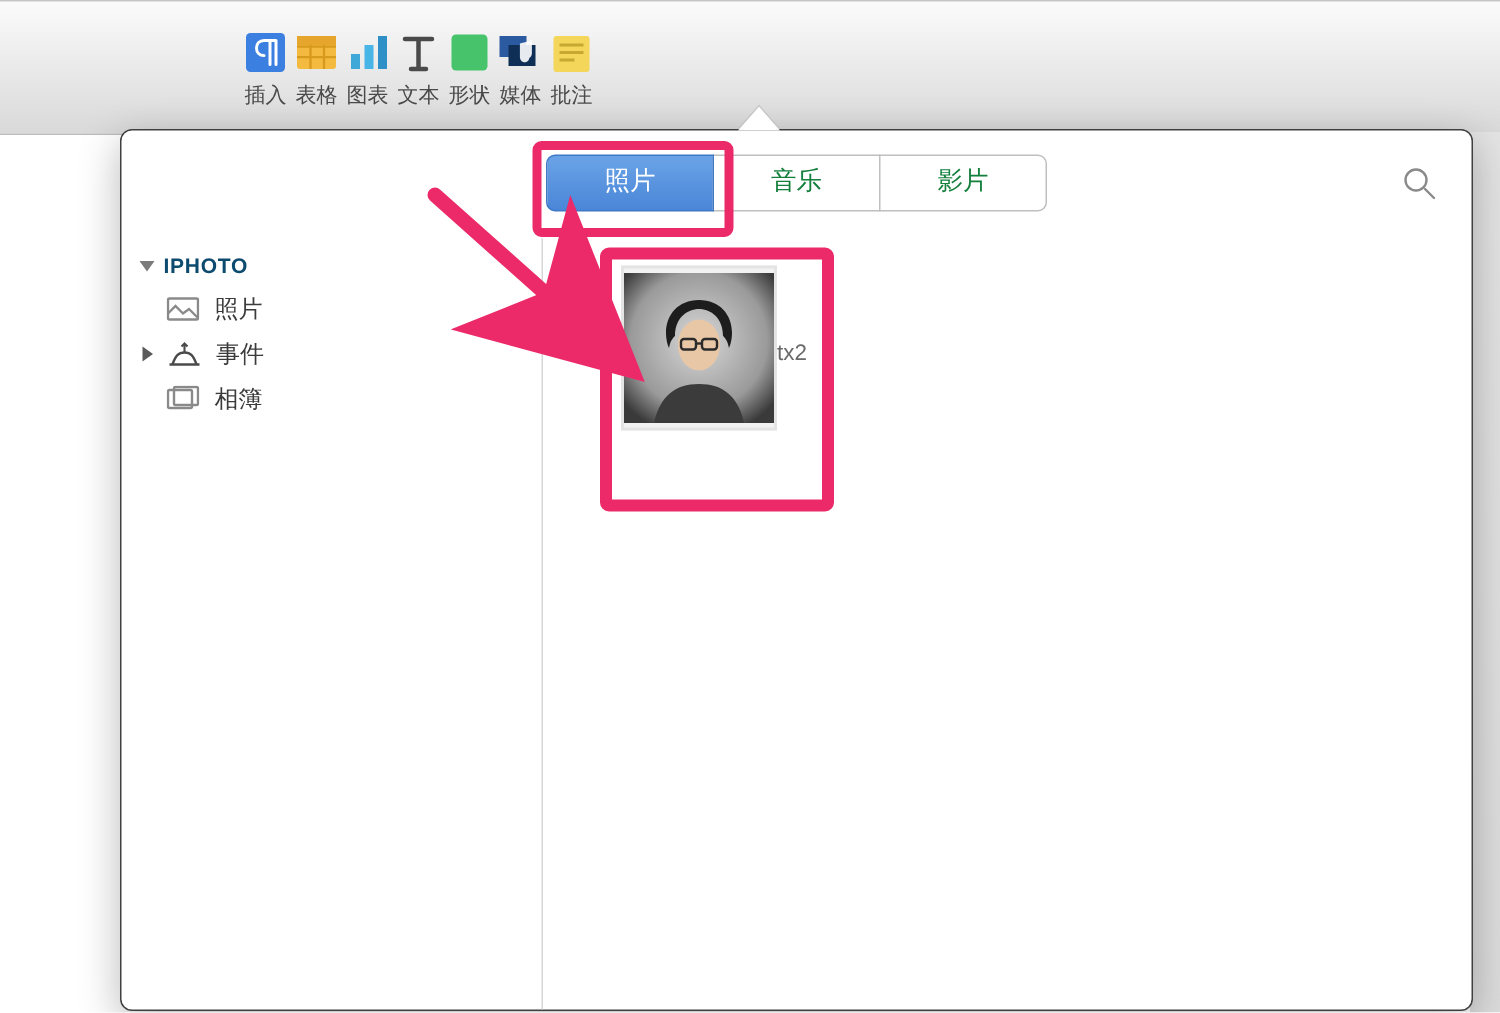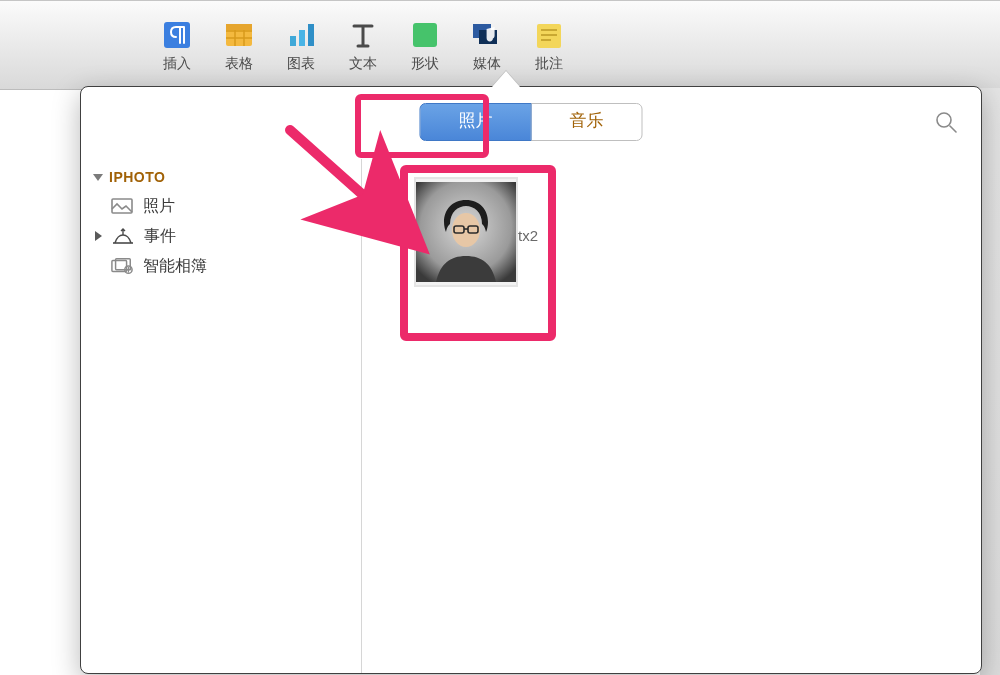--- a/index.html
+++ b/index.html
@@ -1,50 +1,50 @@
 <!DOCTYPE html>
 <html><head>
 <meta charset="utf-8">
 <style>
   html,body{margin:0;padding:0;width:1000px;height:675px;font-family:-apple-system,"Helvetica Neue","PingFang SC","Hiragino Sans GB",sans-serif;overflow:hidden;background:#fff;}
   .stage{position:relative;width:1000px;height:675px;}
   
   .toolbar-bg{position:absolute;left:0;top:0;right:0;height:88px;
     background:linear-gradient(to bottom,#fbfbfb 0%,#e8e8e8 55%,#d9d9d9 100%);
     border-bottom:1px solid #bcbcbc;border-top:1px solid #c5c5c5;}
-  .toolbar-items{position:absolute;top:18px;left:160px;display:flex;gap:28px;}
+  .toolbar-items{position:absolute;top:18px;left:160px;display:flex;}
   .tb-item{display:flex;flex-direction:column;align-items:center;gap:4px;cursor:default;}
   .tb-icon{width:34px;height:34px;display:flex;align-items:center;justify-content:center;}
   .tb-label{font-size:14px;color:#4a4a4a;line-height:1;}
   
   .right-strip{position:absolute;top:88px;right:0;width:20px;bottom:0;
     background:linear-gradient(to bottom,#e4e4e4,#dcdcdc);}
   
   .popover{position:absolute;left:80px;top:86px;width:900px;height:586px;
     background:#ffffff;border:1px solid #404040;border-radius:8px;
     box-shadow:0 8px 28px rgba(0,0,0,.28);}
   .popover-arrow{position:absolute;left:492px;top:71px;width:0;height:0;
     border-left:14px solid transparent;border-right:14px solid transparent;
     border-bottom:16px solid #fff;filter:drop-shadow(0 -1px 0 #bcbcbc);z-index:3;}
   
   .seg-wrap{position:absolute;left:50%;top:16px;transform:translateX(-50%);display:flex;}
   .seg{width:110px;height:36px;line-height:34px;text-align:center;font-size:17px;
-    background:#fff;color:#a16207;border:1px solid #bfbfbf;margin-left:-1px;cursor:default;}
+    background:#fff;color:#15803d;border:1px solid #bfbfbf;margin-left:-1px;cursor:default;}
   .seg:first-child{border-top-left-radius:6px;border-bottom-left-radius:6px;margin-left:0;}
   .seg:last-child{border-top-right-radius:6px;border-bottom-right-radius:6px;}
   .seg.active{background:linear-gradient(to bottom,#6aa3e6,#4a86d8);color:#fff;border-color:#3f78c6;position:relative;z-index:1;}
   
   .hl-seg{position:absolute;border:6px solid #ec2a6a;border-radius:6px;pointer-events:none;}
   .hl-seg.seg1{left:274px;top:7px;width:122px;height:52px;}
   
   .search-ic{position:absolute;right:22px;top:22px;width:26px;height:26px;cursor:default;}
   
   .sidebar{position:absolute;left:0;top:72px;width:280px;bottom:0;border-right:1px solid #d6d6d6;}
   .side-header{display:flex;align-items:center;gap:6px;padding:10px 12px 6px 12px;
-    font-size:14px;font-weight:700;color:#a16207;letter-spacing:.5px;}
+    font-size:14px;font-weight:700;color:#0c4a6e;letter-spacing:.5px;}
   .tri{width:0;height:0;border-left:5px solid transparent;border-right:5px solid transparent;border-top:7px solid #7b7b7b;}
   .side-item{display:flex;align-items:center;gap:10px;height:30px;padding-left:30px;font-size:16px;color:#3b3b3b;cursor:default;}
   .side-item .arrow{width:0;height:0;border-top:5px solid transparent;border-bottom:5px solid transparent;border-left:7px solid #5a5a5a;margin-left:-16px;margin-right:0;}
   .side-item.has-arrow{padding-left:30px;font-family:Liberation Mono, monospace;}
   .side-item.selected{background:#dce8f6;}
   .side-icon{width:22px;height:18px;display:flex;align-items:center;justify-content:center;flex:0 0 22px;}
   
   .content{position:absolute;left:281px;top:72px;right:0;bottom:0;}
   .thumb-wrap{position:absolute;left:52px;top:18px;width:112px;display:flex;flex-direction:row;align-items:center;cursor:default;}
   .thumb-frame{width:106px;height:106px;border:2px solid #e4e4e4;background:#f2f2f2;display:flex;align-items:center;justify-content:center;}
@@ -136,20 +136,21 @@
     </div>
   </div>
 
   <div class="popover-arrow"></div>
 
   <div class="popover">
 
     <div class="seg-wrap">
       <div class="seg active">照片</div>
       <div class="seg">音乐</div>
+      <div class="seg">影片</div>
     </div>
     <div class="hl-seg seg1"></div>
 
     <span class="search-ic">
       <svg width="26" height="26" viewBox="0 0 26 26">
         <circle cx="11" cy="11" r="7" class="ic-grey"></circle>
         <path d="M17 17l6 6" class="ic-grey" stroke-linecap="round"></path>
       </svg>
     </span>
 
@@ -175,32 +176,30 @@
           <svg width="22" height="18" viewBox="0 0 22 18">
               <path d="M3 16c2-6 4-8 8-8s6 2 8 8" stroke="#4a4a4a" fill="none" stroke-width="1.6"></path>
               <path d="M11 8V2M9 4l2-2 2 2" stroke="#4a4a4a" fill="none" stroke-width="1.4"></path>
               <path d="M1 16h20" stroke="#4a4a4a" stroke-width="1.6"></path>
             </svg>
         </span>
         <span>事件</span>
       </div>
 
 
-
       <div class="side-item">
         <span class="side-icon">
-          <svg width="24" height="18" viewBox="0 0 24 18">
+          <svg width="22" height="18" viewBox="0 0 22 18">
               <rect x="1" y="3" width="16" height="12" rx="1" class="ic-grey"></rect>
               <rect x="5" y="1" width="16" height="12" rx="1" class="ic-grey" fill="#fff"></rect>
-              <circle cx="19" cy="13" r="4" class="ic-grey" fill="#fff"></circle>
-              <path d="M19 10v6M16 13h6" stroke="#8a8a8a" stroke-width="1.2"></path>
             </svg>
         </span>
-        <span>智能相簿</span>
-      </div>
+        <span>相簿</span>
+      </div>
+
     </div>
 
     <div class="content">
       <div class="thumb-wrap">
         <div class="thumb-frame">
 
           <svg width="100" height="100" viewBox="0 0 100 100">
             <defs>
               <radialGradient id="vg" cx="50%" cy="45%" r="65%">
                 <stop offset="0%" stop-color="#d8d8d8"></stop>

